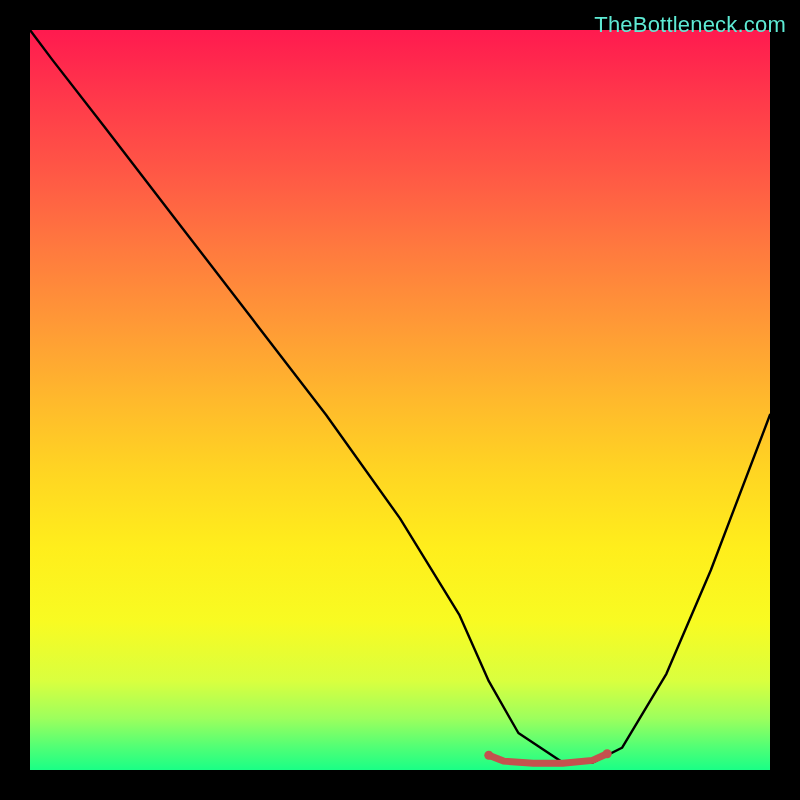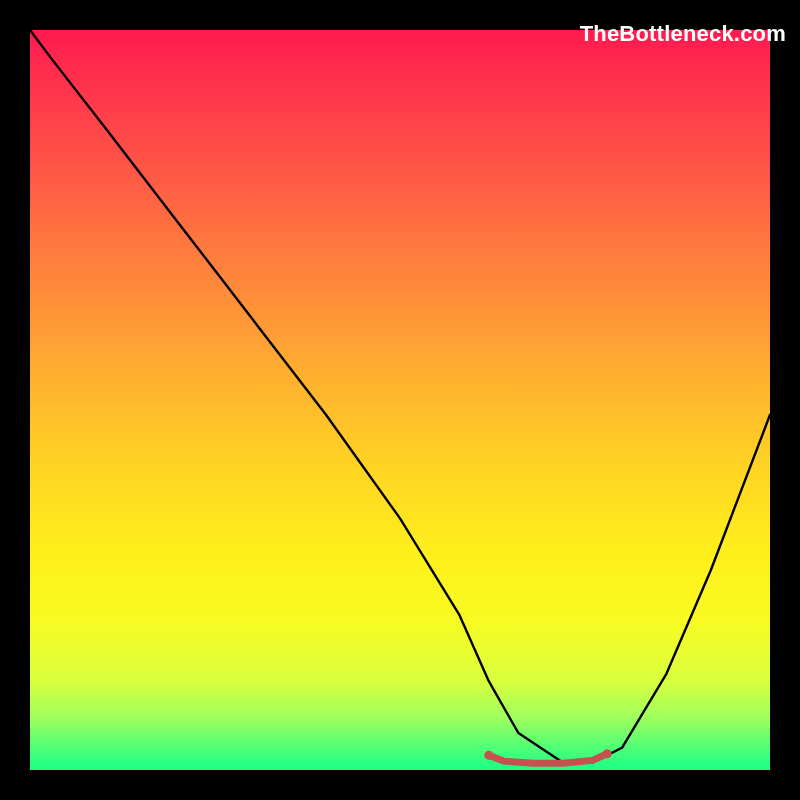--- a/index.html
+++ b/index.html
@@ -12,25 +12,25 @@
     font-family: Arial, Helvetica, sans-serif;
   }
   .container {
     position: relative;
     width: 800px;
     height: 800px;
     background: #000;
   }
   .watermark {
     position: absolute;
-    top: 21px;
+    top: 12px;
     right: 14px;
-    color: #ffffff;
+    color: #5eead4;
     font-size: 22px;
-    font-weight: 700;
+    font-weight: 400;
     letter-spacing: 0.2px;
     z-index: 10;
   }
   .plot {
     position: absolute;
     left: 30px;
     top: 30px;
     width: 740px;
     height: 740px;
   }

